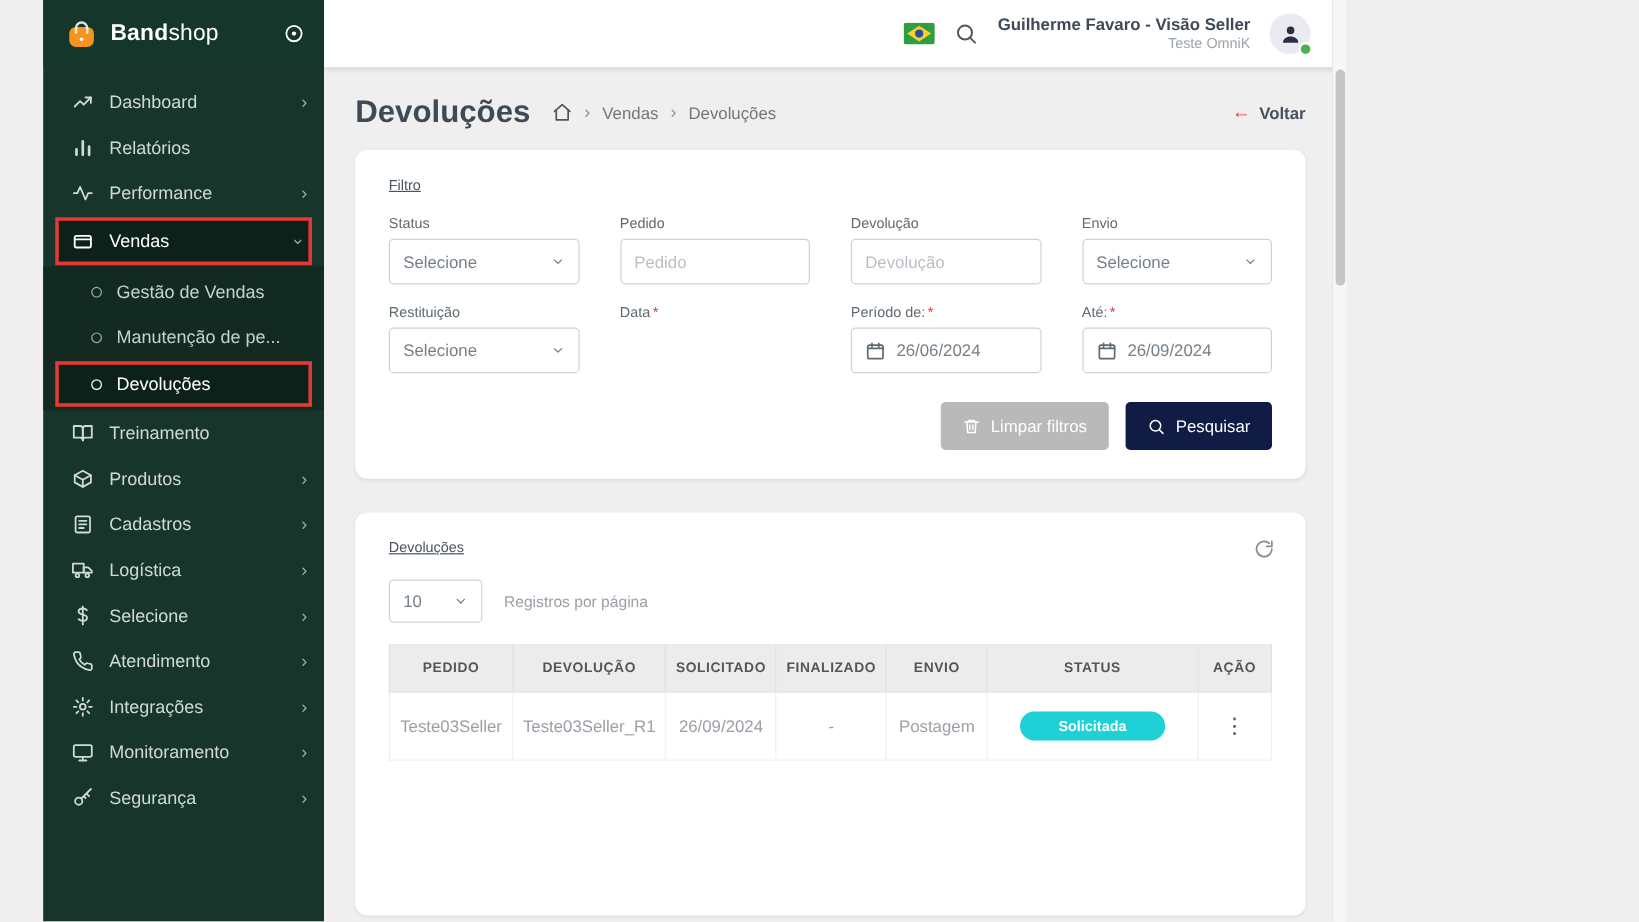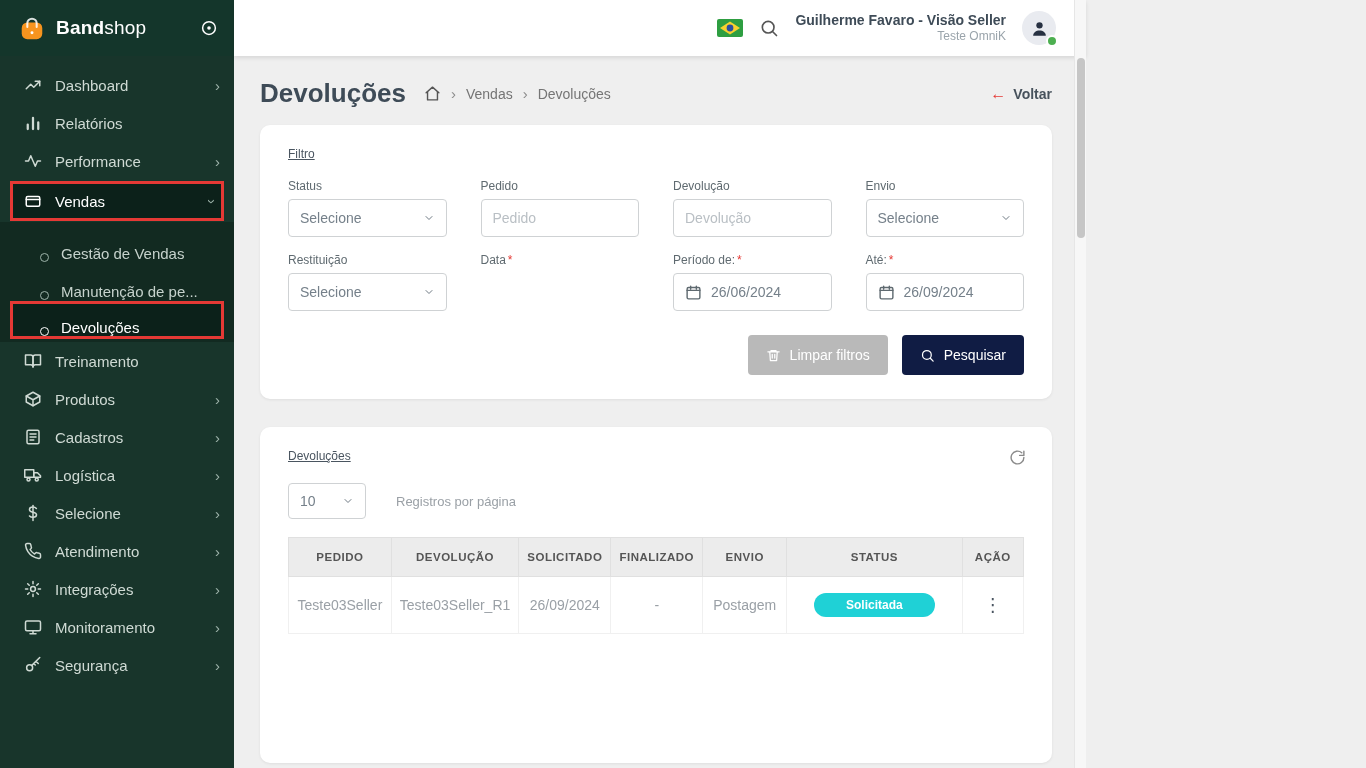--- a/index.html
+++ b/index.html
@@ -1,33 +1,33 @@
 <!DOCTYPE html>
 <html><head>
 <meta charset="utf-8">
 <style>
   * { margin:0; padding:0; box-sizing:border-box; }
   html,body { width:1366px; height:768px; overflow:hidden; }
   body { font-family:"Liberation Sans","DejaVu Sans",sans-serif; background:#efefef; }
-  .app { display:flex; width:1086px; height:768px; }
+  .app { display:flex; width:1086px; height:768px;margin-left:36px; }
 
   
   .sidebar { width:234px; flex:none; background:#18352b; color:#cfdad4; overflow:hidden; }
   .logo-row { height:56px; display:flex; align-items:center; gap:10px; padding:0 16px 0 18px; background:#14362b; }
   .brand { font-size:19px; color:#fff; letter-spacing:.2px; }
   .brand b { font-weight:700; }
   .collapse-btn { margin-left:auto; color:#fff; display:flex; cursor:pointer; }
   .nav { padding:10px 0 0; font-size:15px; }
   .nav-item { height:38px; display:flex; align-items:center; gap:13px; padding:0 14px 0 24px; cursor:pointer; white-space:nowrap; }
   .nico { display:flex; width:18px; flex:none; }
   .chev { margin-left:auto; color:#9db3aa; font-size:15px; }
   .chev.down { transform:rotate(90deg); }
   .hl { border:3px solid #e53935; margin:1px 10px; padding:0 6px 0 11px; background:#0c211a; color:#fff; height:40px; }
   .submenu { background:#122a21; padding:2px 0; }
-  .sub-item { height:38px; display:flex; align-items:flex-end; gap:12px; padding:0 14px 0 40px; cursor:pointer; color:#c6d2cc; white-space:nowrap; }
+  .sub-item { height:38px; display:flex; align-items:center; gap:12px; padding:0 14px 0 40px; cursor:pointer; color:#c6d2cc; white-space:nowrap; }
   .sub-item .bullet { width:9px; height:9px; border:1.5px solid #9db3aa; border-radius:50%; flex:none; }
   .sub-item.hl { padding-left:27px; color:#fff; }
   .sub-item.hl .bullet { border-color:#fff; }
   .ic { width:18px; height:18px; stroke:currentColor; fill:none; stroke-width:2; stroke-linecap:round; stroke-linejoin:round; }
 
   
   .main { flex:1; display:flex; flex-direction:column; position:relative; }
   .topbar { height:56px; background:#fff; display:flex; align-items:center; justify-content:flex-end; gap:16px; padding:0 30px 0 24px; box-shadow:0 2px 4px rgba(0,0,0,.10); position:relative; z-index:2; }
   .search-btn { color:#555; display:flex; cursor:pointer; }
   .user-block { text-align:right; line-height:1.25; cursor:pointer; }
@@ -59,21 +59,21 @@
   .clear-x { color:#6f7a84; font-size:16px; cursor:pointer; line-height:1; }
   .datebox { gap:9px; cursor:pointer; }
   .cal { color:#5f6a70; display:flex; flex:none; }
   .fbuttons { display:flex; justify-content:flex-end; gap:14px; margin-top:24px; }
   .btn { height:40px; border:none; border-radius:4px; display:inline-flex; align-items:center; gap:9px; padding:0 18px; font-size:14px; font-weight:400; color:#fff; cursor:pointer; font-family:inherit; }
   .btn-gray { background:#b9b9b9; }
   .btn-navy { background:#101c44; }
 
   .results-card { margin-top:28px; padding:22px 28px 30px; position:relative; min-height:336px; }
   .refresh-btn { position:absolute; top:22px; right:26px; color:#8a8a8a; cursor:pointer; display:flex; }
-  .pagesize-row { display:flex; align-items:center; gap:30px; margin-top:20px; }
+  .pagesize-row { display:flex; align-items:center; gap:18px; margin-top:20px; }
   .pagesize { width:78px; height:36px; }
   .pagesize-label { font-size:13px; color:#9aa0a6; }
   table { width:100%; border-collapse:collapse; margin-top:18px; }
   th { background:#ececec; border:1px solid #e0e0e0; padding:13px 8px; font-size:11.5px; font-weight:700; letter-spacing:.5px; color:#555; text-transform:uppercase; }
   td { border:1px solid #f0f0f0; border-top:none; padding:16px 8px; font-size:14px; color:#9aa0a6; text-align:center; }
   .badge { background:#1fd1d6; color:#fff; font-size:12px; font-weight:700; padding:5px 32px; border-radius:14px; display:inline-block; }
   .kebab { font-size:18px; color:#4a5560; cursor:pointer; line-height:1; }
 
   
   .scrollbar { position:absolute; top:0; right:0; width:12px; height:768px; background:#f7f7f7; border-left:1px solid #e6e6e6; z-index:5; }

